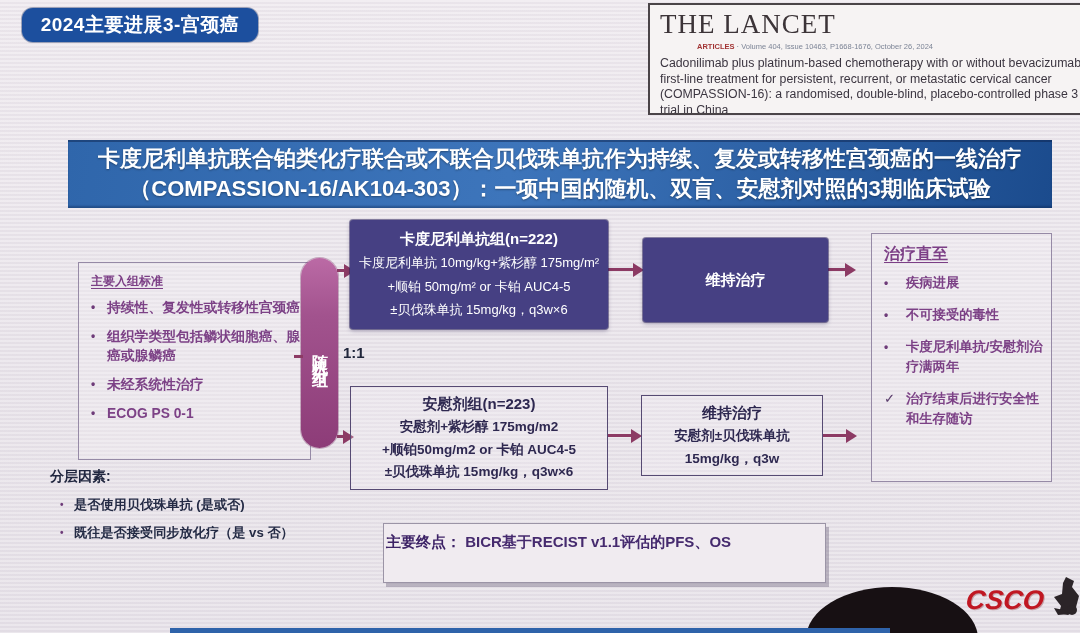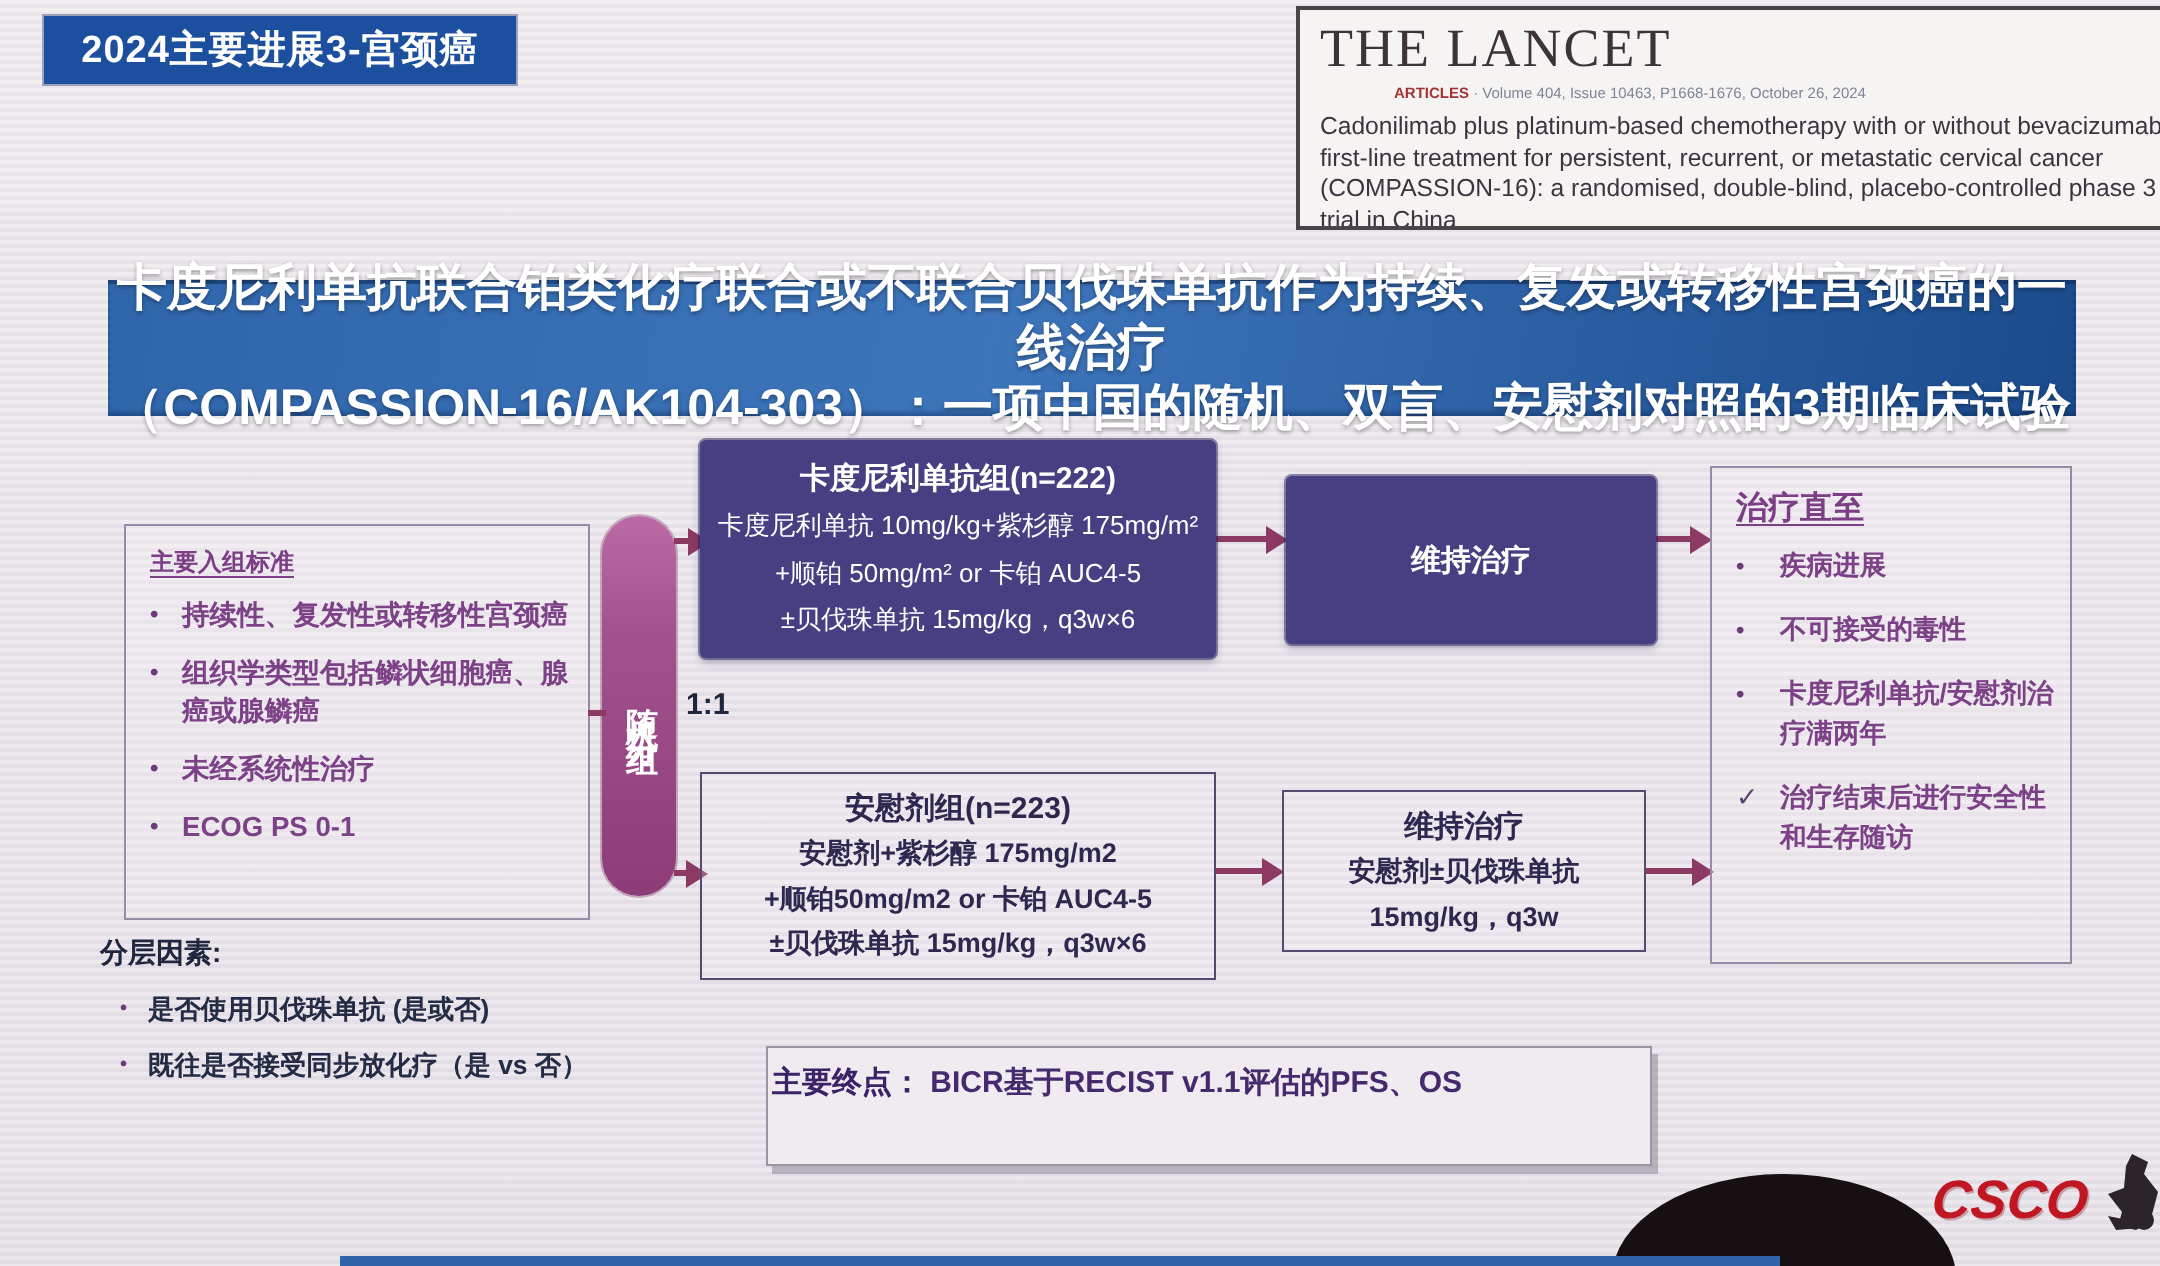--- a/index.html
+++ b/index.html
@@ -13,46 +13,46 @@
     background:
       repeating-linear-gradient(180deg, rgba(255,255,255,.20) 0 2px, rgba(205,198,210,.16) 2px 4px),
       linear-gradient(180deg,#efeaef 0%,#e9e4ea 55%,#e6e1e8 100%);
   }
   .abs{position:absolute;}
 
   
   .badge{
     left:22px;top:8px;width:236px;height:34px;background:#1c4f9e;
     color:#fff;font-weight:bold;font-size:19px;display:flex;align-items:center;justify-content:center;
-    letter-spacing:.5px;box-shadow:0 0 0 1px rgba(10,35,90,.35);
+    letter-spacing:.5px;box-shadow:0 0 0 1px rgba(10,35,90,.35);border-radius:11px;
   }
 
   
   .lancet{
     left:648px;top:3px;width:432px;height:112px;background:#f6f3f3;
     border:2px solid #4a4448;border-right:none;box-sizing:border-box;
     padding:4px 8px 4px 10px;overflow:hidden;
   }
   .lancet-masthead{font-family:"Liberation Serif","DejaVu Serif",serif;font-size:27px;color:#3c3438;letter-spacing:1px;line-height:30px;}
   .lancet-meta{font-size:7.5px;margin-top:3px;color:#7c8496;white-space:nowrap;margin-left:37px;}
   .lancet-meta .red{color:#a23434;font-weight:bold;}
   .lancet-abstract{font-size:12.3px;line-height:15.5px;color:#3b3540;margin-top:5px;font-weight:500;white-space:normal;width:440px;}
 
   
   .titleband{
-    left:54px;top:140px;width:984px;height:68px;
+    left:68px;top:140px;width:984px;height:68px;
     background:linear-gradient(100deg,#2f66ab 0%,#3d75bb 45%,#1b4b8d 100%);
     box-shadow:inset 0 2px 0 rgba(10,30,70,.45), inset 0 -2px 2px rgba(10,30,70,.35);
-    color:#fff;font-weight:bold;font-size:25px;line-height:30px;
+    color:#fff;font-weight:bold;font-size:22px;line-height:30px;
     display:flex;flex-direction:column;justify-content:center;align-items:center;text-align:center;
     text-shadow:0 1px 2px rgba(0,0,0,.35);
   }
 
   
-  .lightbox{border:1.6px solid #968aa6;box-sizing:border-box;background:rgba(248,245,248,.25);}
+  .lightbox{border:1.6px solid #968aa6;box-sizing:border-box;background:rgba(248,245,248,.25);margin-left:16px;}
   .purple-title{color:#7c3f86;font-weight:bold;text-decoration:underline;text-underline-offset:3px;}
 
   .inclusion{left:62px;top:262px;width:233px;height:198px;padding:10px 8px 6px 12px;}
   .inclusion .purple-title{font-size:12px;}
   .bullets{margin-top:8px;}
   .b-row{display:flex;font-size:13.8px;line-height:19px;color:#7c4186;font-weight:600;margin-bottom:9px;}
   .b-row .dot{width:16px;flex:0 0 16px;color:#6e3b79;font-size:12px;}
   .inclusion .b-row{margin-bottom:10px;}
 
   

